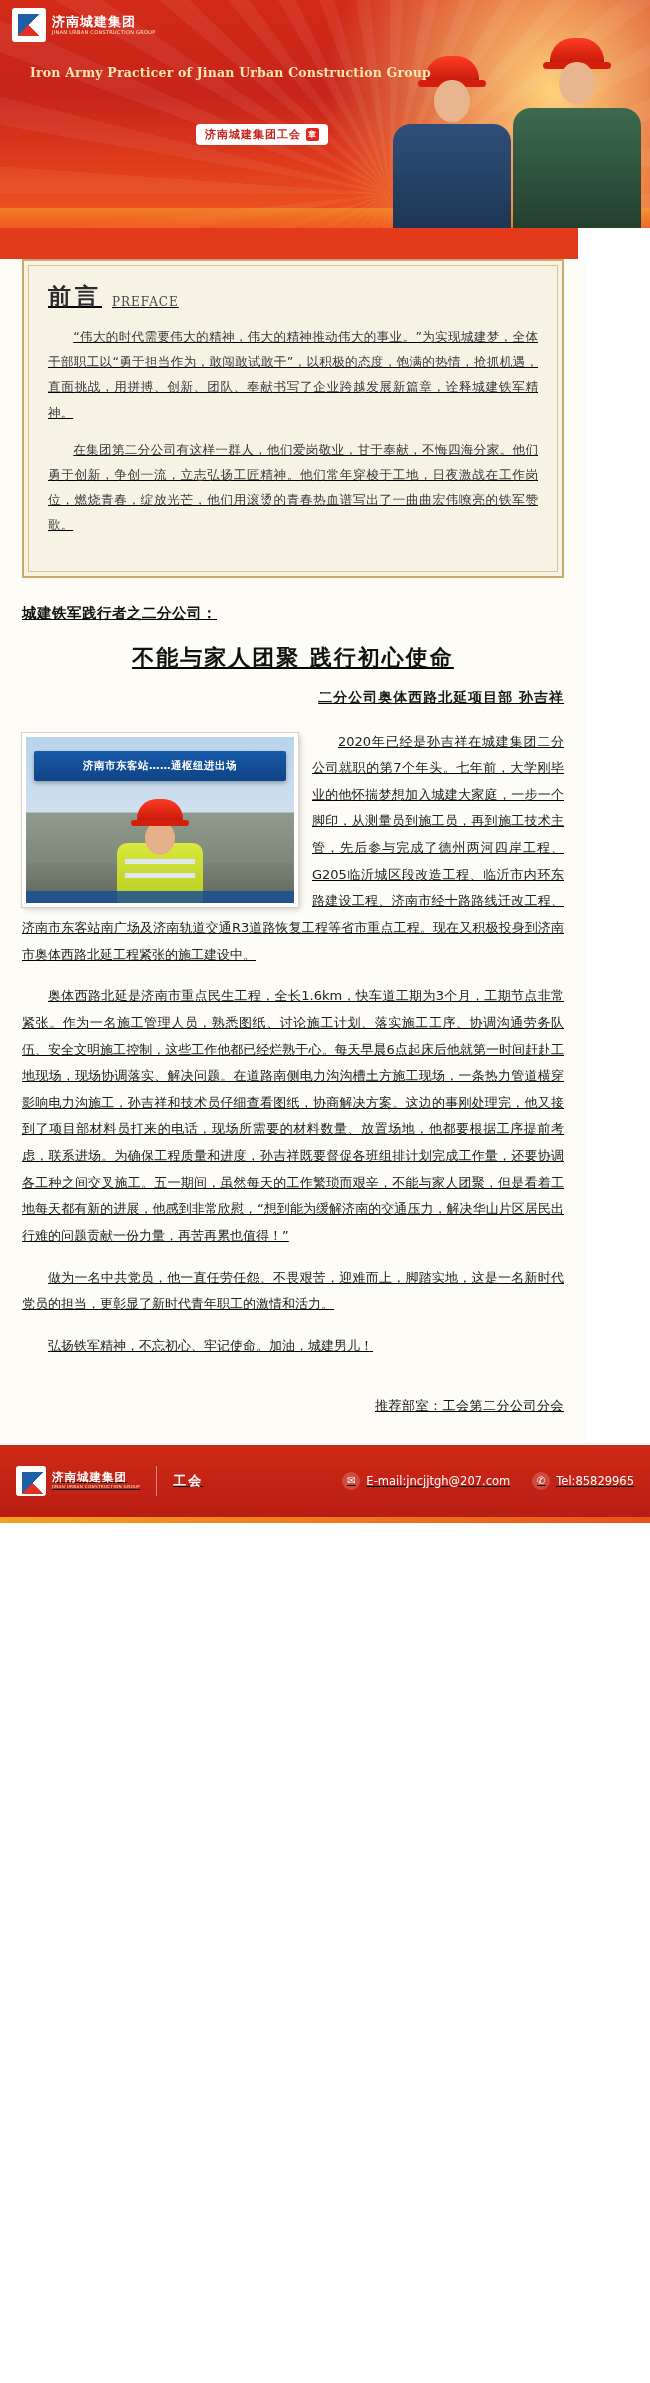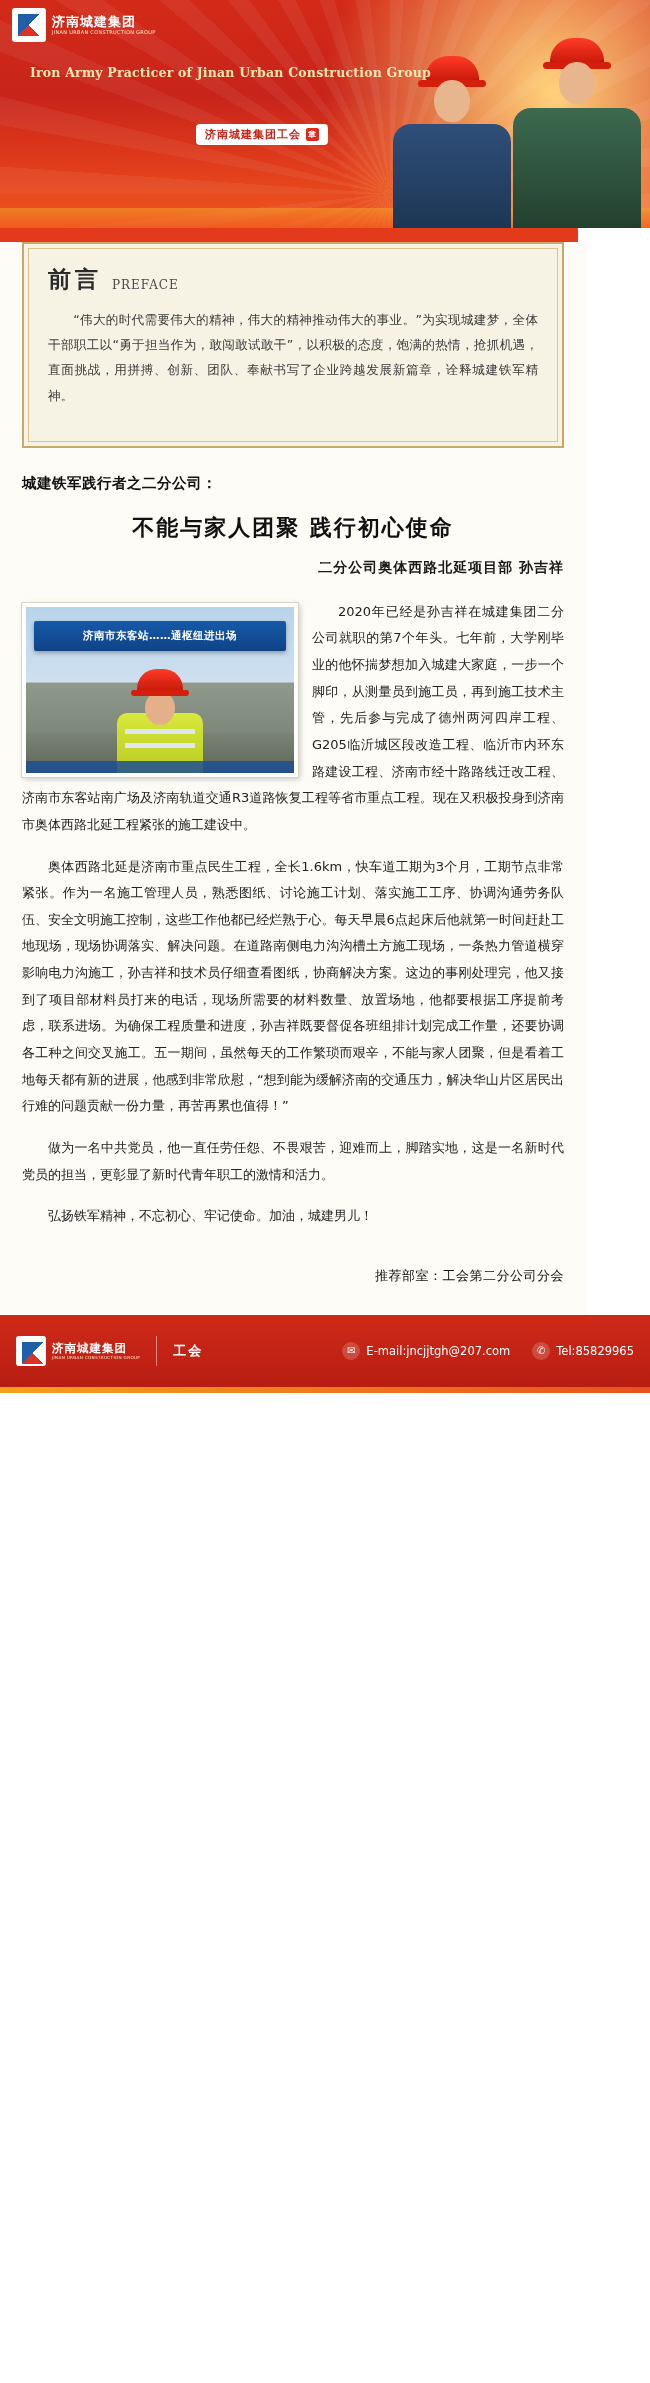--- a/index.html
+++ b/index.html
@@ -8,20 +8,21 @@
     background:#ffffff;
     font-family:"DejaVu Sans","Liberation Sans",sans-serif;
     -webkit-font-smoothing:antialiased;
   }
   .page{
     position:relative;
     width:650px;
     min-height:2383px;
     background:#ffffff;
     overflow:hidden;
+    text-decoration:underline;
   }
 
   
   .banner{
     position:relative;
     width:650px;
     height:228px;
     background:
       radial-gradient(circle at 85% 40%, #ffd27a 0%, rgba(255,210,122,0) 40%),
       linear-gradient(180deg,#d32a18 0%, #c8241a 42%, #de3a1b 70%, #f0581f 100%);
@@ -123,21 +124,21 @@
   .w2{right:0;width:130px;height:190px;}
   .w2 .helmet{top:0px;}
   .w2 .face{top:24px;}
   .w2 .body{bottom:0;width:128px;height:120px;background:linear-gradient(180deg,#3d6a4f,#23402f);}
 
   
   .body-wrap{
     position:relative;
     width:578px;
     background:linear-gradient(180deg,#e23a1b 0%, #e0381a 55%, #dd3419 100%);
-    padding:4px 0 0 0;
+    padding:21px 0 0 0;
   }
   .paper{
     position:relative;
     margin:0 auto;
     width:586px;
     background:#fdfcf7;
     padding:0 0 26px 0;
   }
 
   
@@ -328,20 +329,21 @@
 
   <div class="body-wrap">
     <div class="paper">
 
       <div class="preface">
         <div class="preface-title">
           <span class="cn">前言</span>
           <span class="en">PREFACE</span>
         </div>
         <p>“伟大的时代需要伟大的精神，伟大的精神推动伟大的事业。”为实现城建梦，全体干部职工以“勇于担当作为，敢闯敢试敢干”，以积极的态度，饱满的热情，抢抓机遇，直面挑战，用拼搏、创新、团队、奉献书写了企业跨越发展新篇章，诠释城建铁军精神。</p>
+        <p>在集团第二分公司有这样一群人，他们爱岗敬业，甘于奉献，不悔四海分家。他们勇于创新，争创一流，立志弘扬工匠精神。他们常年穿梭于工地，日夜激战在工作岗位，燃烧青春，绽放光芒，他们用滚烫的青春热血谱写出了一曲曲宏伟嘹亮的铁军赞歌。</p>
       </div>
 
       <div class="sec-label">城建铁军践行者之二分公司：</div>
 
       <div class="article-title">不能与家人团聚  践行初心使命</div>
       <div class="article-byline">二分公司奥体西路北延项目部 孙吉祥</div>
 
       <div class="content clearfix">
 
         <div class="photo-wrap">

